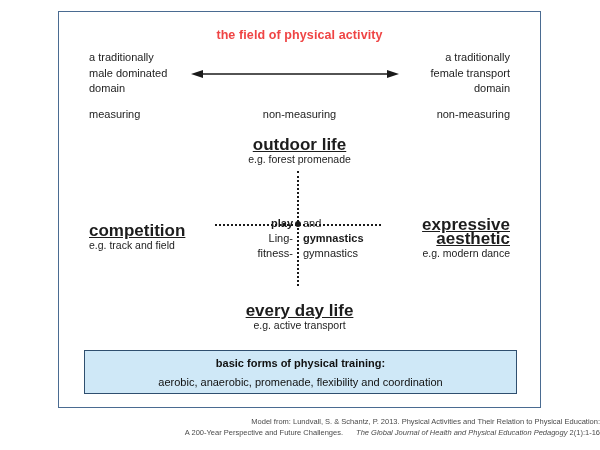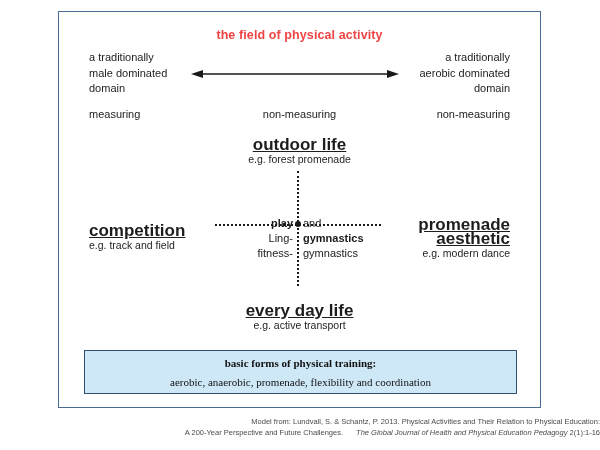--- a/index.html
+++ b/index.html
@@ -178,21 +178,20 @@
     width: 433px;
     height: 44px;
     background: #cfe8f7;
     border: 1.5px solid #2f4f6f;
     box-sizing: border-box;
     display: flex;
     flex-direction: column;
     align-items: center;
     justify-content: center;
     gap: 7px;
-    font-family: Liberation Serif, serif;
   }
   #basic-forms-title {
     font-size: 11px;
     font-weight: bold;
     color: #111;
   }
   #basic-forms-body {
     font-size: 11px;
     color: #111;
   }
@@ -218,21 +217,21 @@
   <div id="diagram-title">the field of physical activity</div>
 
   <div id="pole-left" class="pole">
     <span>a traditionally</span><br>
     <span>male dominated</span><br>
     <span>domain</span>
   </div>
 
   <div id="pole-right" class="pole">
     <span>a traditionally</span><br>
-    <span>aerobic dominated</span><br>
+    <span>female transport</span><br>
     <span>domain</span>
   </div>
 
   <svg id="axis-arrow" viewBox="0 0 208 12" xmlns="http://www.w3.org/2000/svg">
     <line x1="10" y1="6" x2="198" y2="6" stroke="#1a1a1a" stroke-width="1.4"></line>
     <polygon points="0,6 12,2 12,10" fill="#1a1a1a"></polygon>
     <polygon points="208,6 196,2 196,10" fill="#1a1a1a"></polygon>
   </svg>
 
   <div id="measure-left" class="measure-label">measuring</div>
@@ -248,21 +247,21 @@
     <span class="node-title">every day life</span>
     <span class="node-eg">e.g. active transport</span>
   </div>
 
   <div id="node-left" class="node">
     <span class="node-title">competition</span>
     <span class="node-eg">e.g. track and field</span>
   </div>
 
   <div id="node-right" class="node">
-    <span class="node-title">promenade</span>
+    <span class="node-title">expressive</span>
     <span class="node-title">aesthetic</span>
     <span class="node-eg">e.g. modern dance</span>
   </div>
 
   <div id="cross-vertical"></div>
   <div id="cross-horizontal"></div>
   <div id="cross-center-dot"></div>
 
   <div id="center-labels-anchor">
     <div id="center-left-labels">

